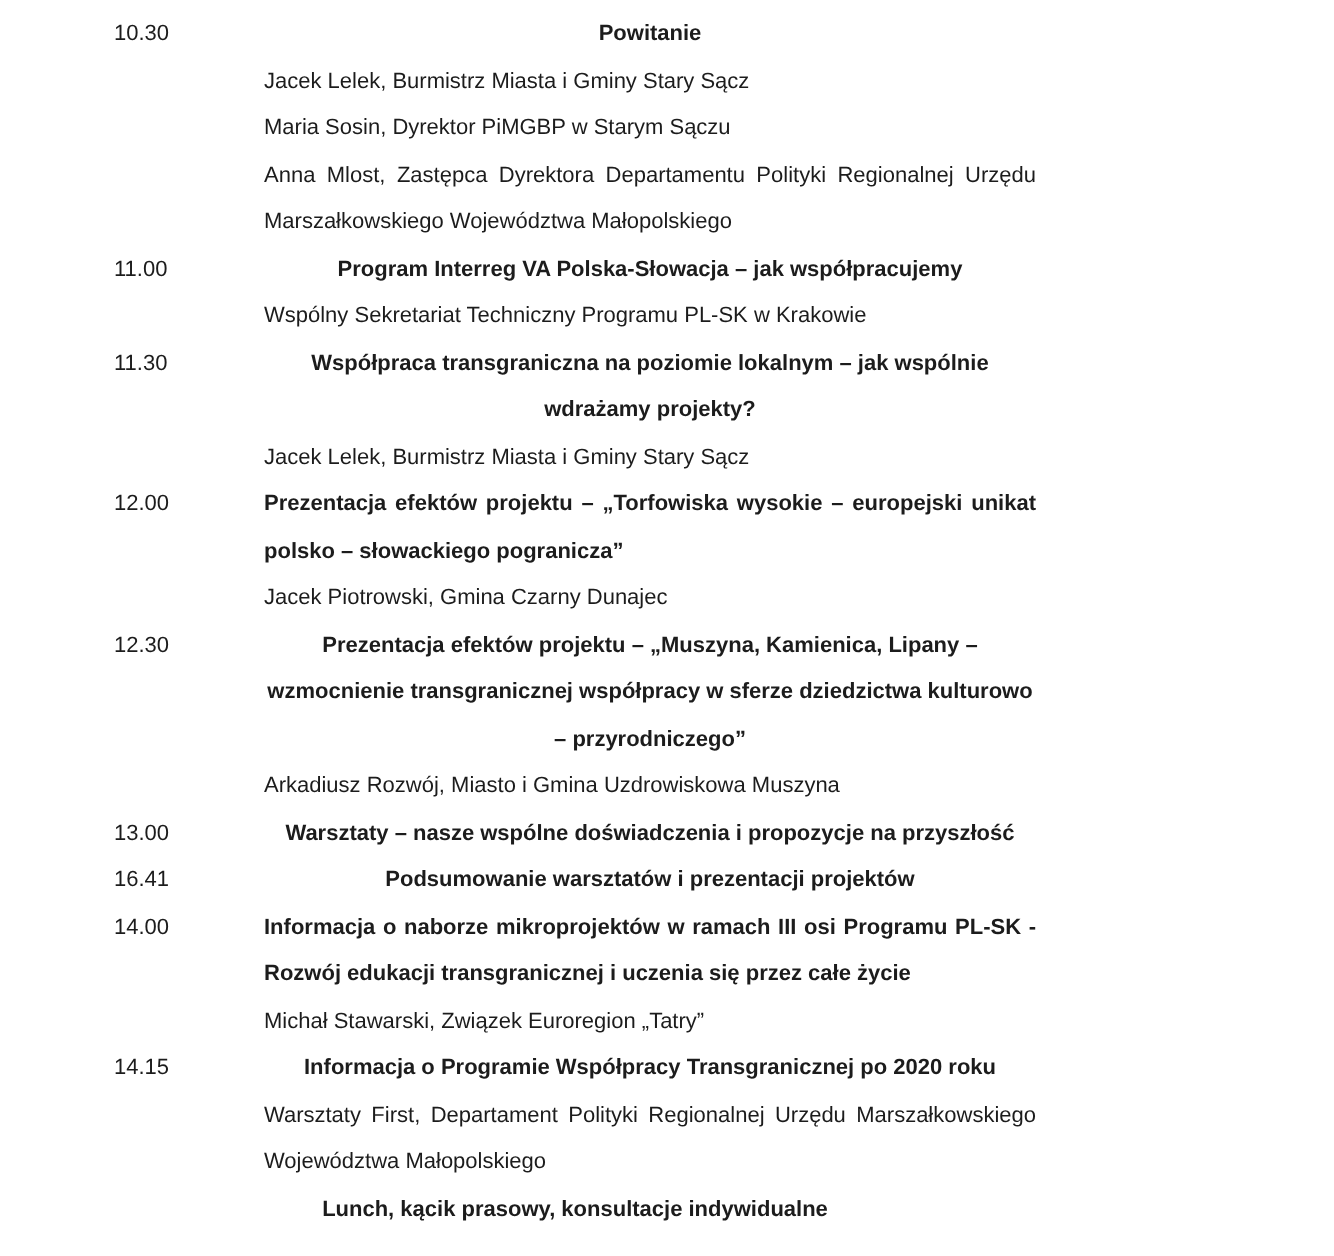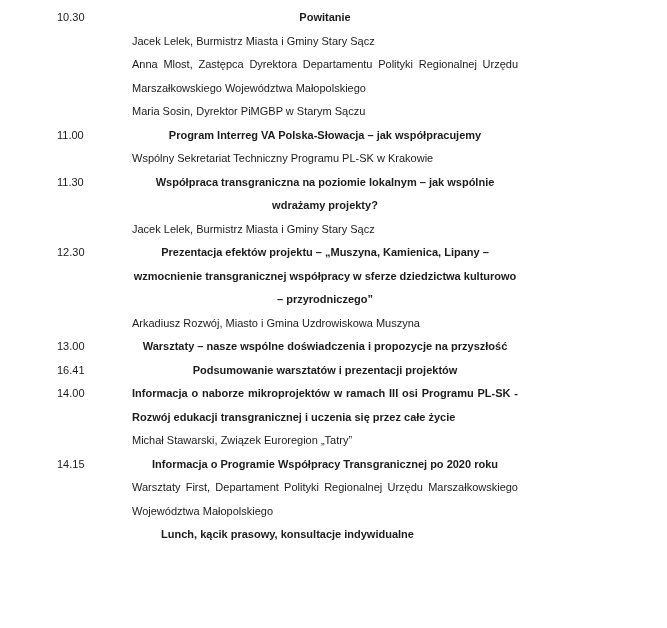--- a/index.html
+++ b/index.html
@@ -51,41 +51,48 @@
 </head>
 <body>
 
 <div class="page">
 
   <div class="row">
     <div class="time">10.30</div>
     <div class="content">
       <p class="title">Powitanie</p>
       <p class="speaker">Jacek Lelek, Burmistrz Miasta i Gminy Stary Sącz</p>
+      <p class="speaker">Maria Sosin, Dyrektor PiMGBP w Starym Sączu</p>
       <p class="speaker justify">Anna Mlost, Zastępca Dyrektora Departamentu Polityki Regionalnej Urzędu Marszałkowskiego Województwa Małopolskiego</p>
-      <p class="speaker">Maria Sosin, Dyrektor PiMGBP w Starym Sączu</p>
     </div>
   </div>
 
   <div class="row">
     <div class="time">11.00</div>
     <div class="content">
       <p class="title">Program Interreg VA Polska-Słowacja – jak współpracujemy</p>
       <p class="speaker">Wspólny Sekretariat Techniczny Programu PL-SK w Krakowie</p>
     </div>
   </div>
 
   <div class="row">
     <div class="time">11.30</div>
     <div class="content">
       <p class="title">Współpraca transgraniczna na poziomie lokalnym – jak wspólnie wdrażamy projekty?</p>
       <p class="speaker">Jacek Lelek, Burmistrz Miasta i Gminy Stary Sącz</p>
     </div>
   </div>
 
+  <div class="row">
+    <div class="time">12.00</div>
+    <div class="content">
+      <p class="title justify">Prezentacja efektów projektu – „Torfowiska wysokie – europejski unikat polsko – słowackiego pogranicza”</p>
+      <p class="speaker">Jacek Piotrowski, Gmina Czarny Dunajec</p>
+    </div>
+  </div>
 
   <div class="row">
     <div class="time">12.30</div>
     <div class="content">
       <p class="title">Prezentacja efektów projektu – „Muszyna, Kamienica, Lipany – wzmocnienie transgranicznej współpracy w sferze dziedzictwa kulturowo – przyrodniczego”</p>
       <p class="speaker">Arkadiusz Rozwój, Miasto i Gmina Uzdrowiskowa Muszyna</p>
     </div>
   </div>
 
   <div class="row">

